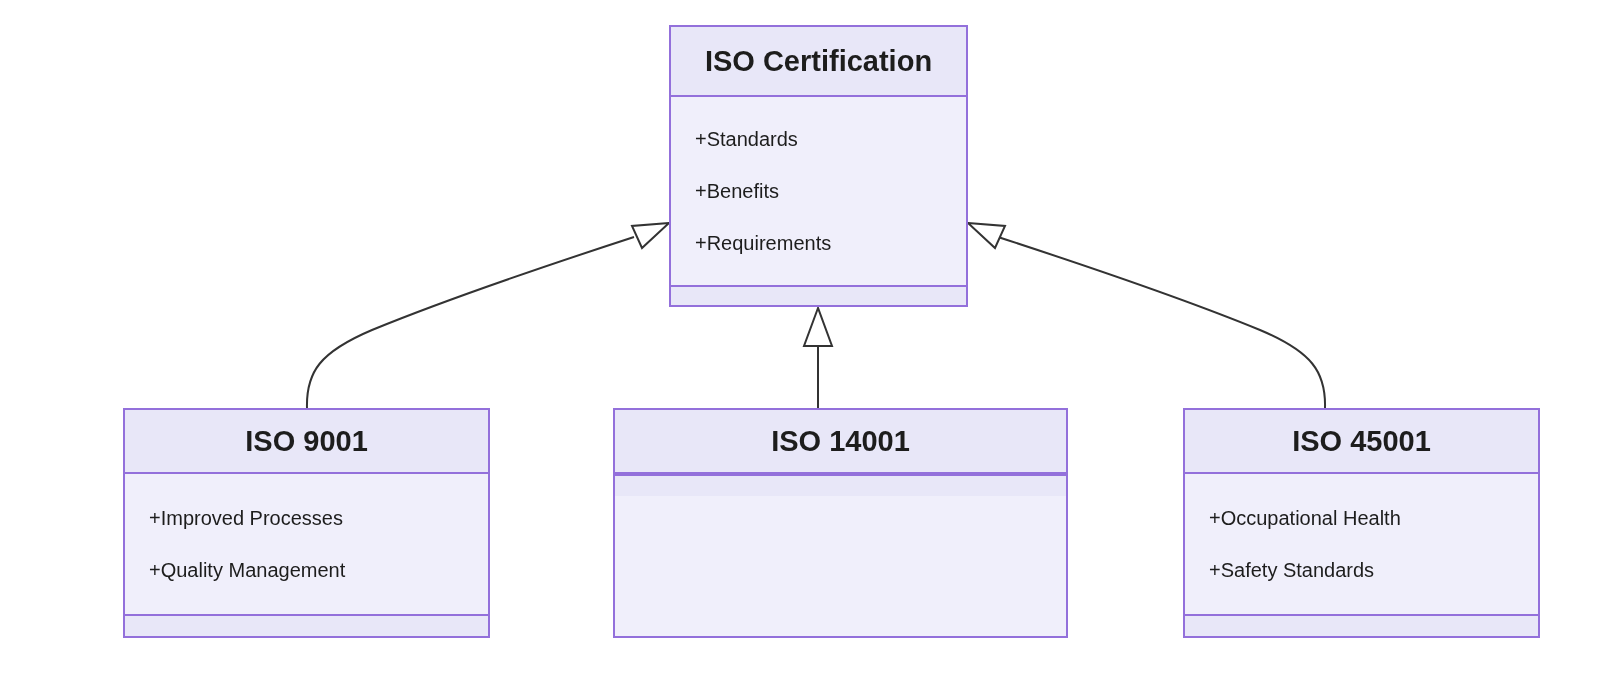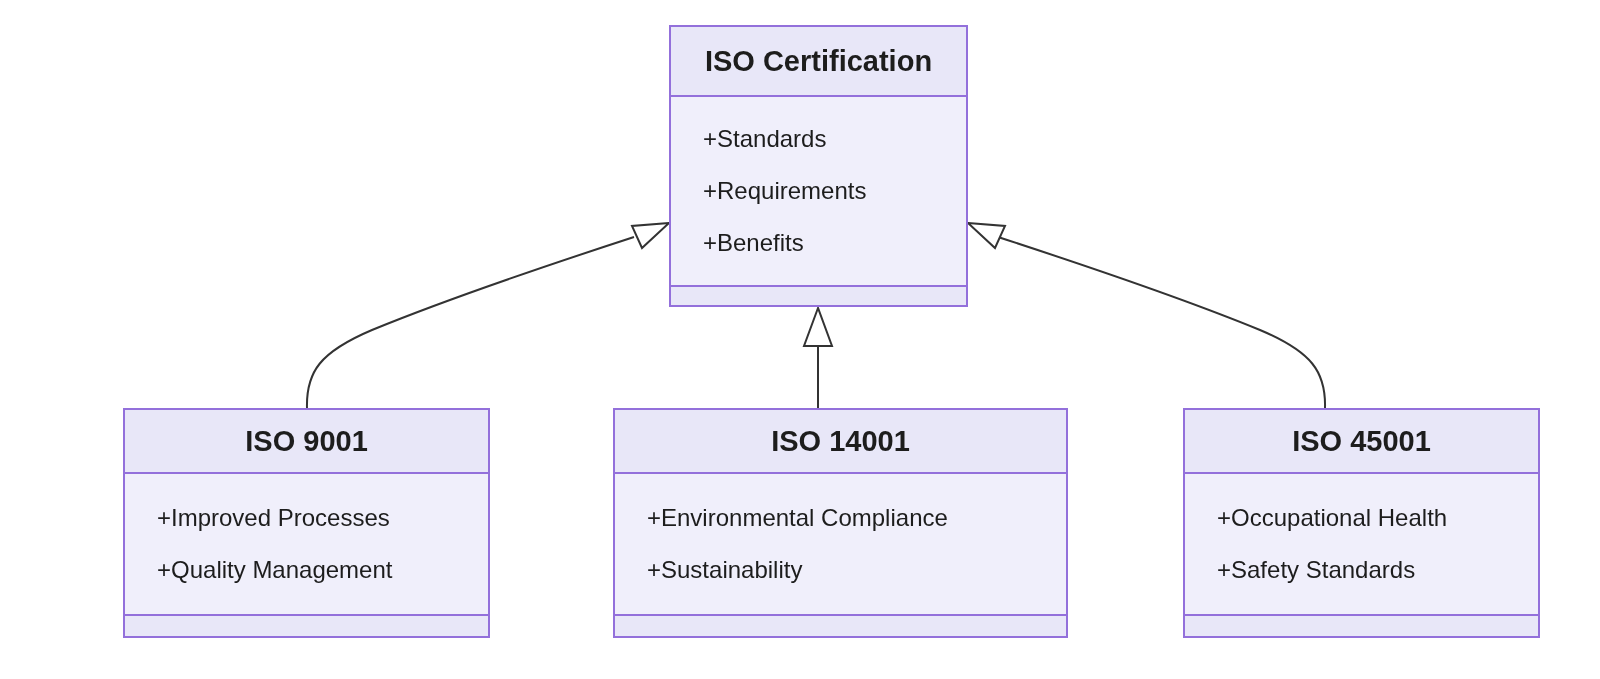--- a/index.html
+++ b/index.html
@@ -42,22 +42,22 @@
     justify-content: center;
     font-weight: bold;
     font-size: 29px;
     flex: 0 0 auto;
   }
   .box-attrs {
     flex: 1 1 auto;
     display: flex;
     flex-direction: column;
     justify-content: center;
-    padding-left: 32px;
-    font-size: 24px;
+    padding-left: 24px;
+    font-size: 20px;
   }
   .attr {
     line-height: 52px;
     white-space: nowrap;
   }
   .box-methods {
     box-sizing: border-box;
     flex: 0 0 auto;
     background: #E8E7F8;
     border-top: 2px solid #9370DB;
@@ -93,41 +93,37 @@
     <g>
       <path d="M 1325 408 C 1326 372 1312 352 1260 330 C 1187 300 1087 266 998 237" fill="none" stroke="#333333" stroke-width="2"></path>
       <polygon points="968,223 1005,226 995,248" fill="#ffffff" stroke="#333333" stroke-width="2" stroke-linejoin="miter"></polygon>
     </g>
   </svg>
 
   <div class="class-box" id="box-cert">
     <div class="box-title">ISO Certification</div>
     <div class="box-attrs">
       <div class="attr">+Standards</div>
+      <div class="attr">+Benefits</div>
       <div class="attr">+Requirements</div>
-      <div class="attr">+Benefits</div>
     </div>
     <div class="box-methods"></div>
   </div>
 
   <div class="class-box child" id="box-9001">
     <div class="box-title">ISO 9001</div>
     <div class="box-attrs">
       <div class="attr">+Improved Processes</div>
       <div class="attr">+Quality Management</div>
     </div>
     <div class="box-methods"></div>
   </div>
 
   <div class="class-box child" id="box-14001">
     <div class="box-title">ISO 14001</div>
-    <div class="box-attrs">
-      <div class="attr">+Environmental Compliance</div>
-      <div class="attr">+Sustainability</div>
-    </div>
     <div class="box-methods"></div>
   </div>
 
   <div class="class-box child" id="box-45001">
     <div class="box-title">ISO 45001</div>
     <div class="box-attrs">
       <div class="attr">+Occupational Health</div>
       <div class="attr">+Safety Standards</div>
     </div>
     <div class="box-methods"></div>

